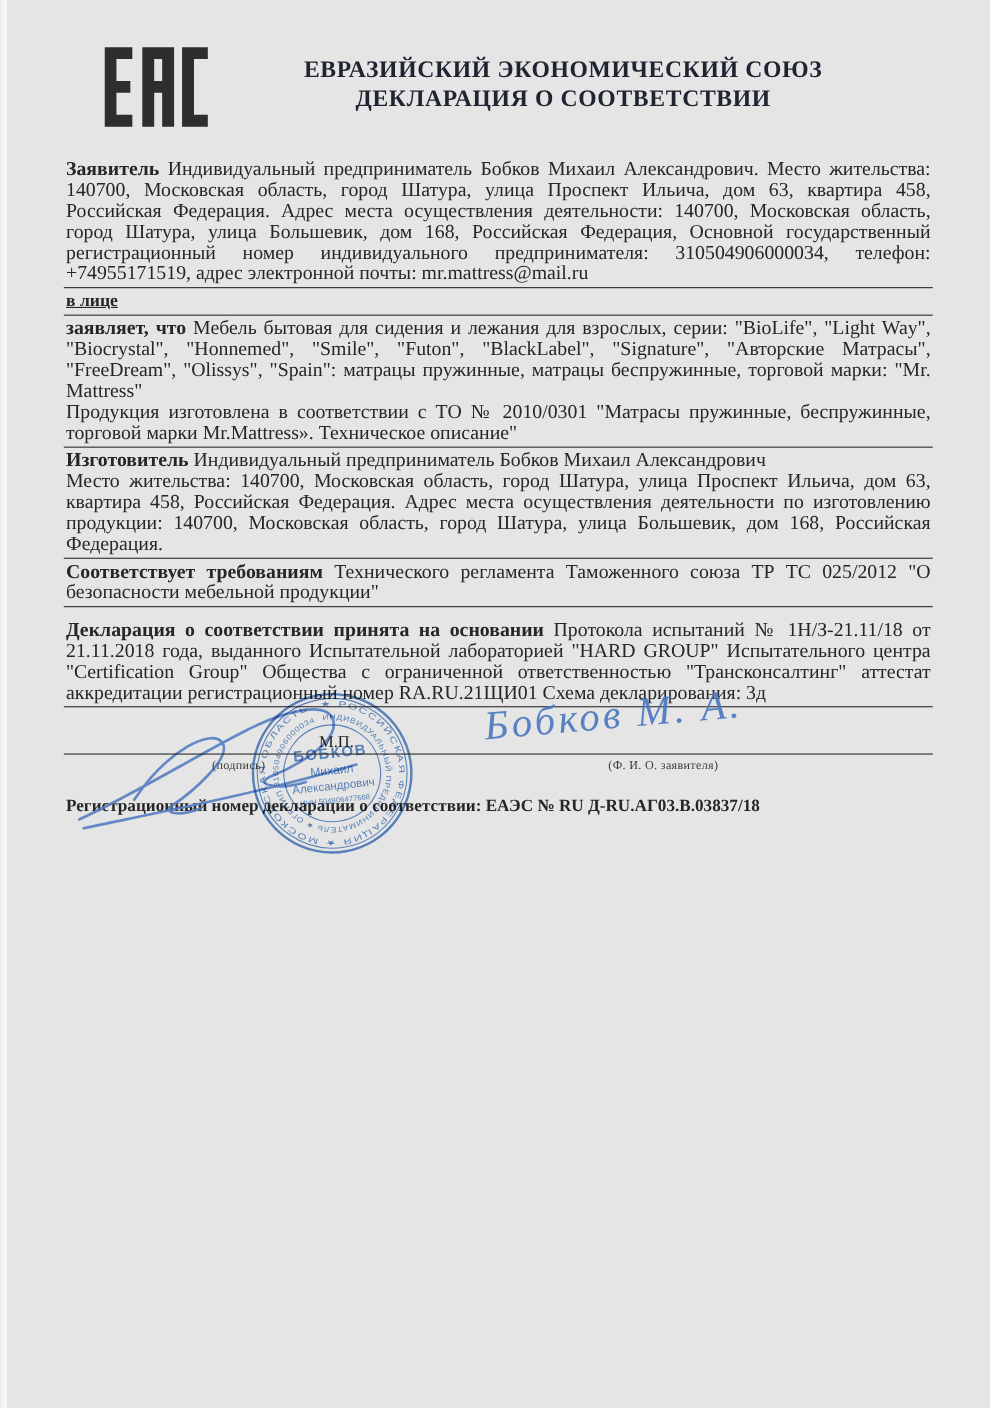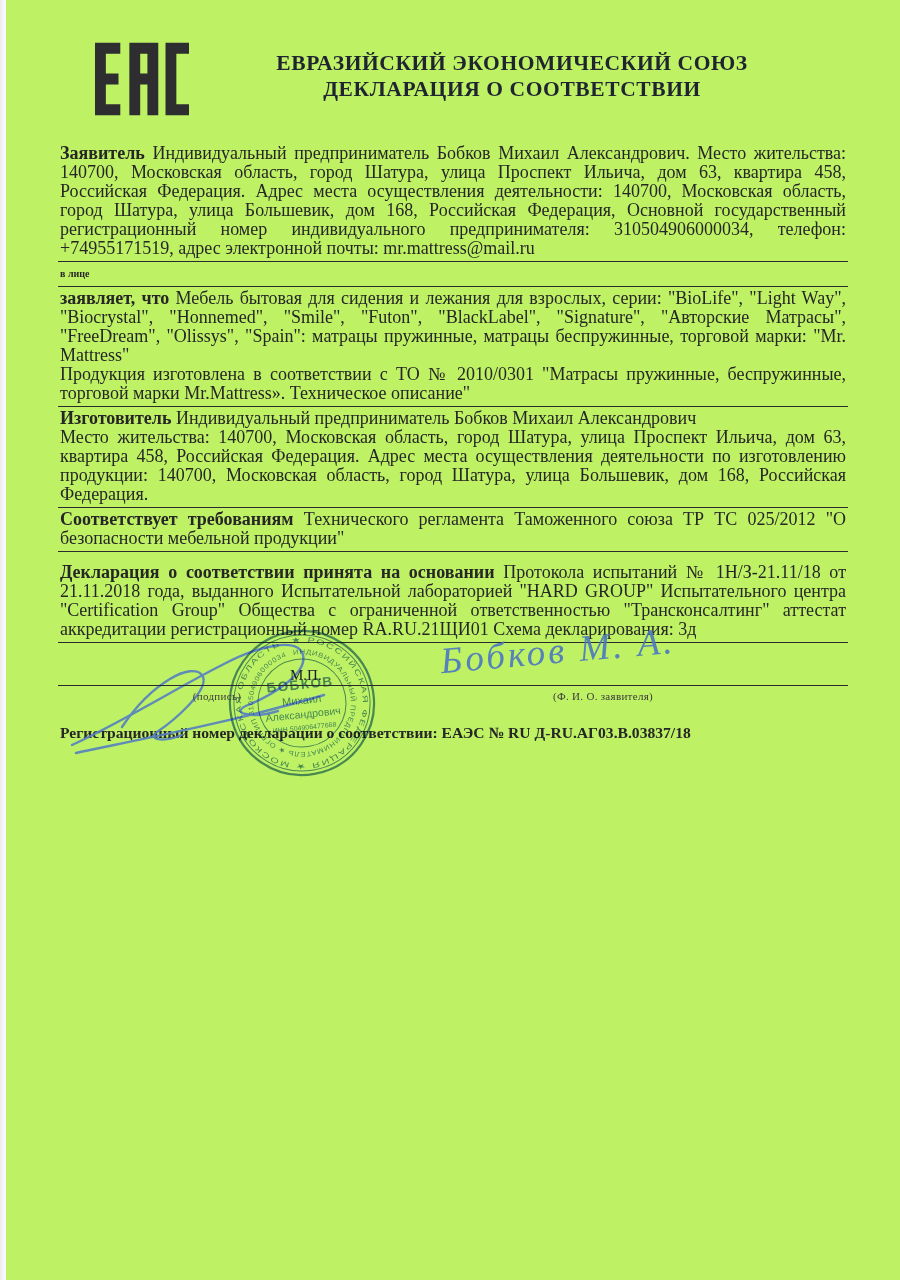--- a/index.html
+++ b/index.html
@@ -1,32 +1,32 @@
 <!DOCTYPE html>
 <html><head>
 <meta charset="utf-8">
 <style>
   html,body{margin:0;padding:0;background:#ffffff;}
   #page{
-    position:relative;width:900px;height:1280px;background:#bef264;
+    position:relative;width:900px;height:1280px;background:#e5e5e5;
     font-family:"Liberation Serif", serif;color:#262626;overflow:hidden;
   }
   
   .eac-logo{position:absolute;left:95px;top:40px;width:94px;height:78px;}
   .doc-title{
     position:absolute;left:184px;right:60px;top:50px;text-align:center;
     font-weight:bold;font-size:21.5px;line-height:26px;letter-spacing:.6px;color:#1f2430;
   }
   
   .content{position:absolute;left:58px;right:52px;top:142px;}
   .p{font-size:18px;line-height:19px;text-align:justify;}
   .sec{border-bottom:1.6px solid #2b2b2b;padding:2px 2px 3px 2px;}
   .lbl{font-weight:bold;}
   .gap{margin-top:9px;}
-  .line-plain{font-size:10px;line-height:19px;}
+  .line-plain{font-size:16px;line-height:19px;text-decoration:underline;}
   .validity{font-weight:bold;font-size:15.6px;line-height:19px;padding:4px 2px 2px 2px;}
   
   .sig-area{position:relative;height:78px;}
   .sig-line{position:absolute;left:0;right:0;top:42px;border-top:1.6px solid #2a2a2a;}
   .caption{position:absolute;top:47px;font-size:11px;color:#3a3a3a;letter-spacing:.3px;}
   .cap-sign{left:114px;width:90px;text-align:center;}
   .cap-name{left:480px;width:130px;text-align:center;}
   .scribble{position:absolute;left:4px;top:-16px;width:306px;height:132px;pointer-events:none;}
   .stamp{position:absolute;left:168px;top:-16px;width:152px;height:152px;mix-blend-mode:multiply;}
   .mp{position:absolute;left:232px;top:24px;font-size:15px;color:#1e1e1e;text-align:center;}

